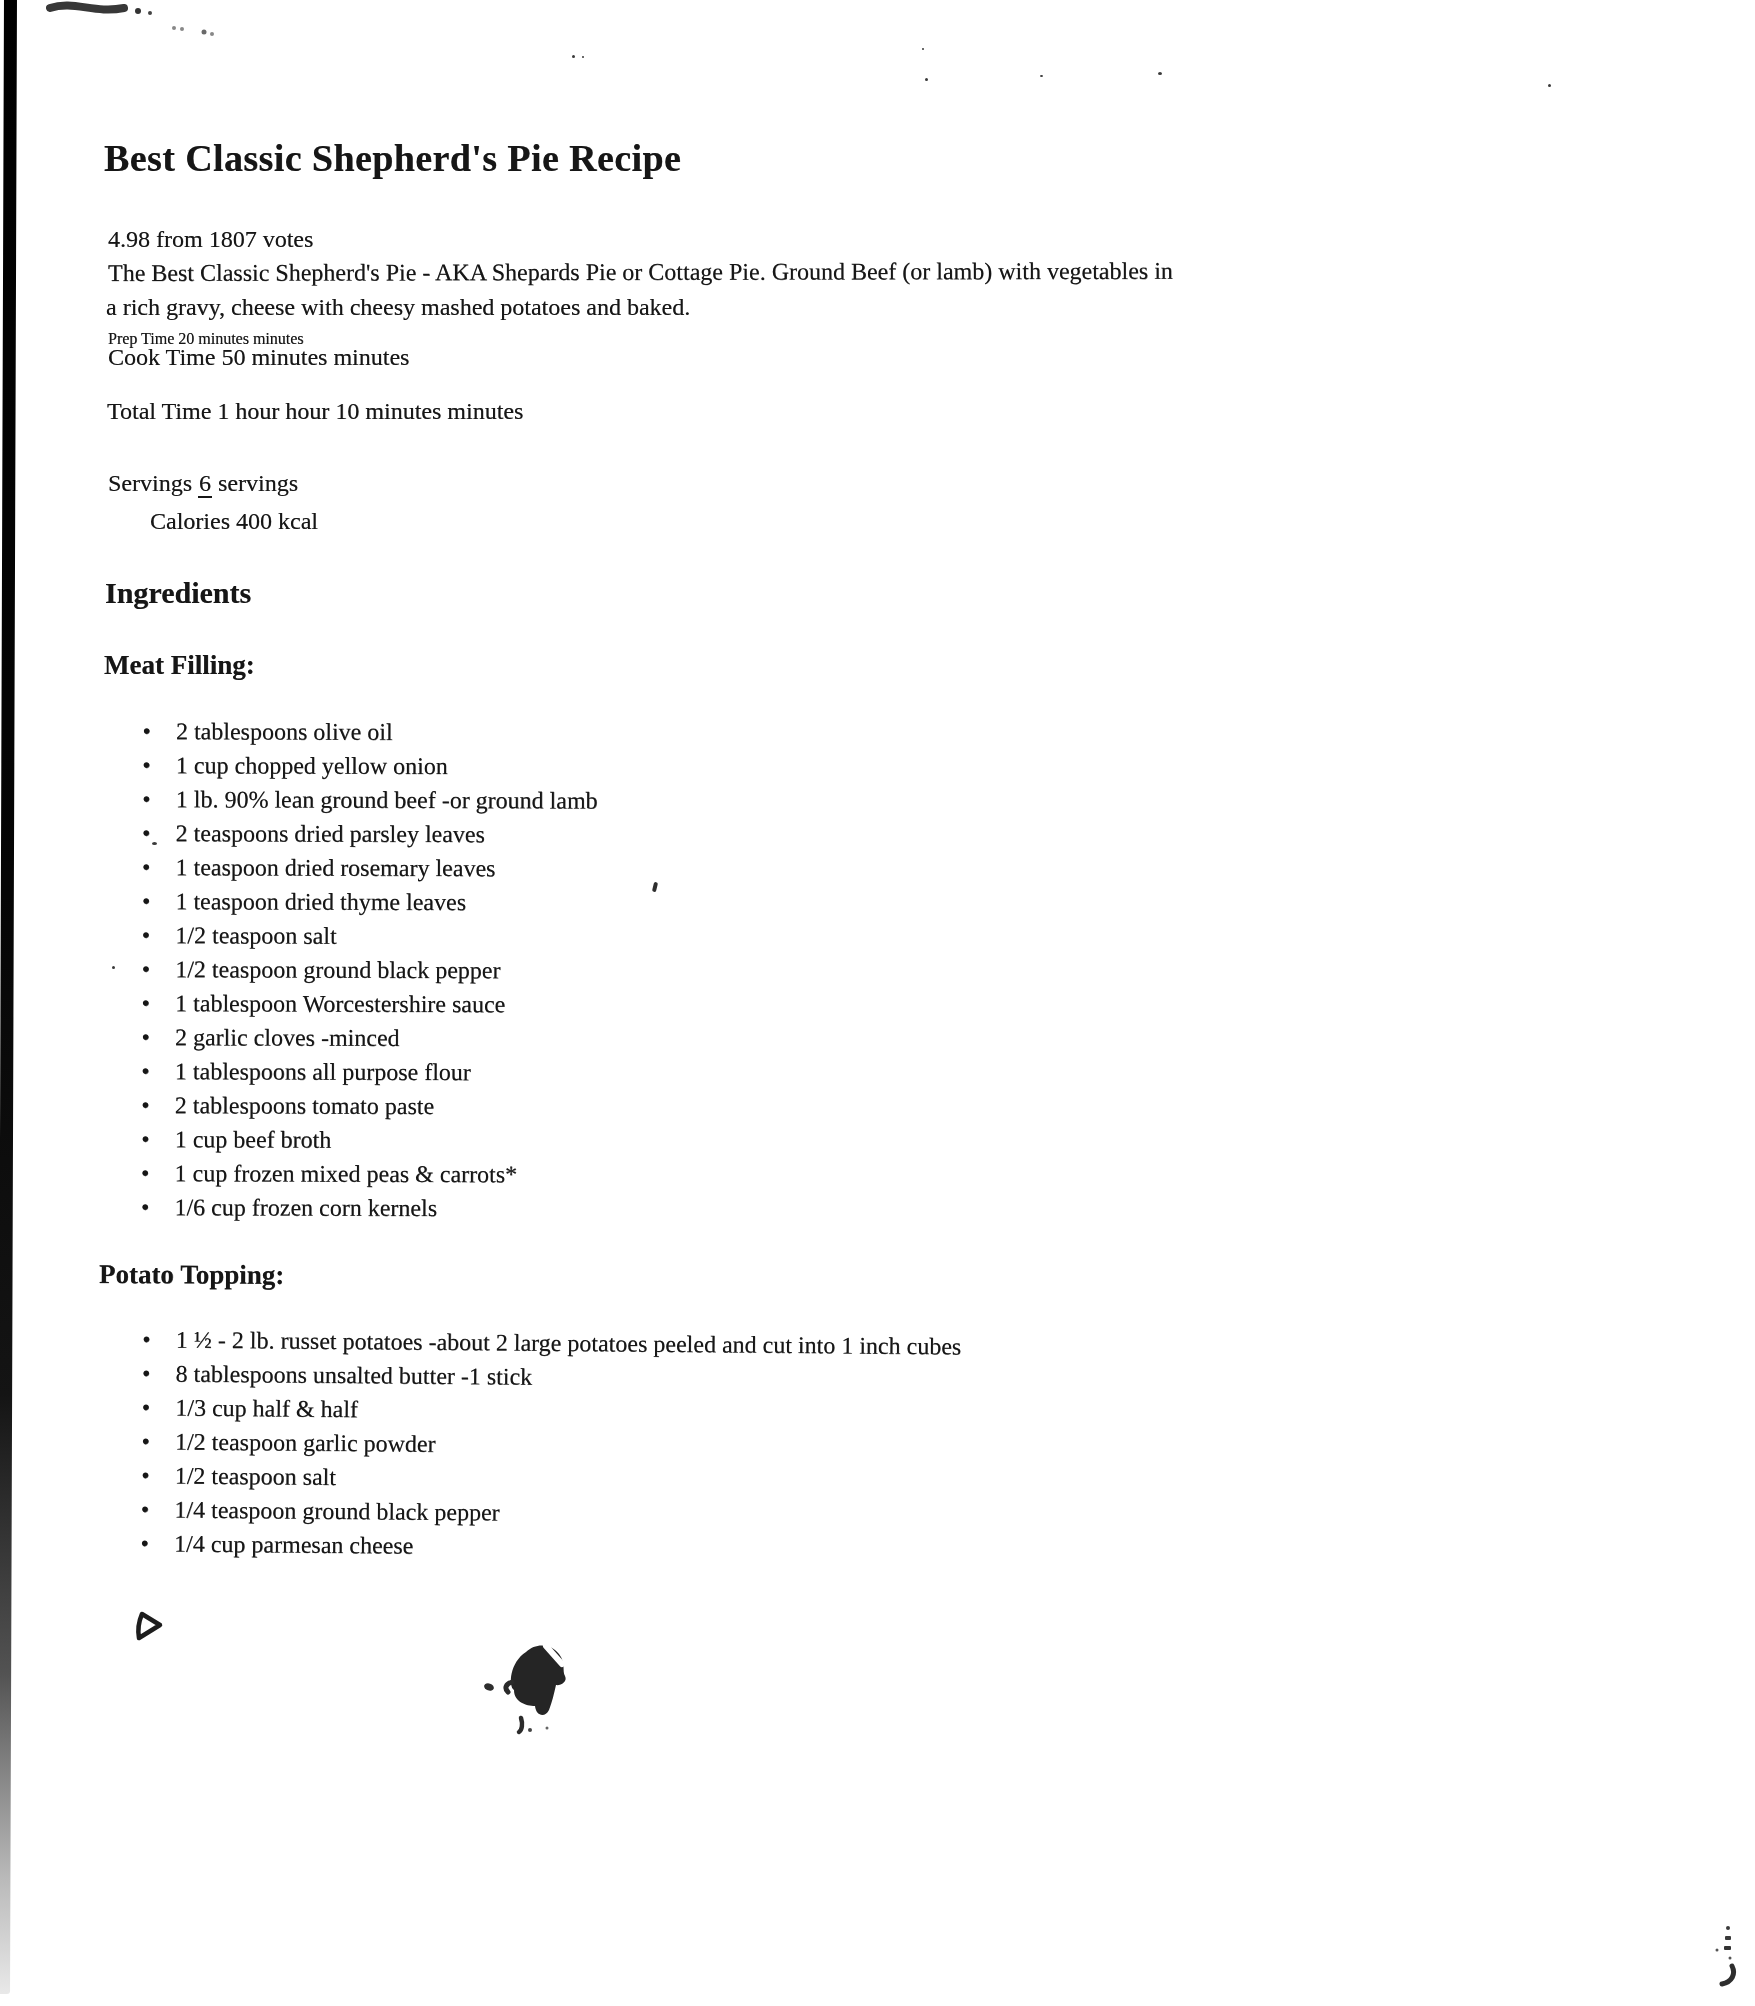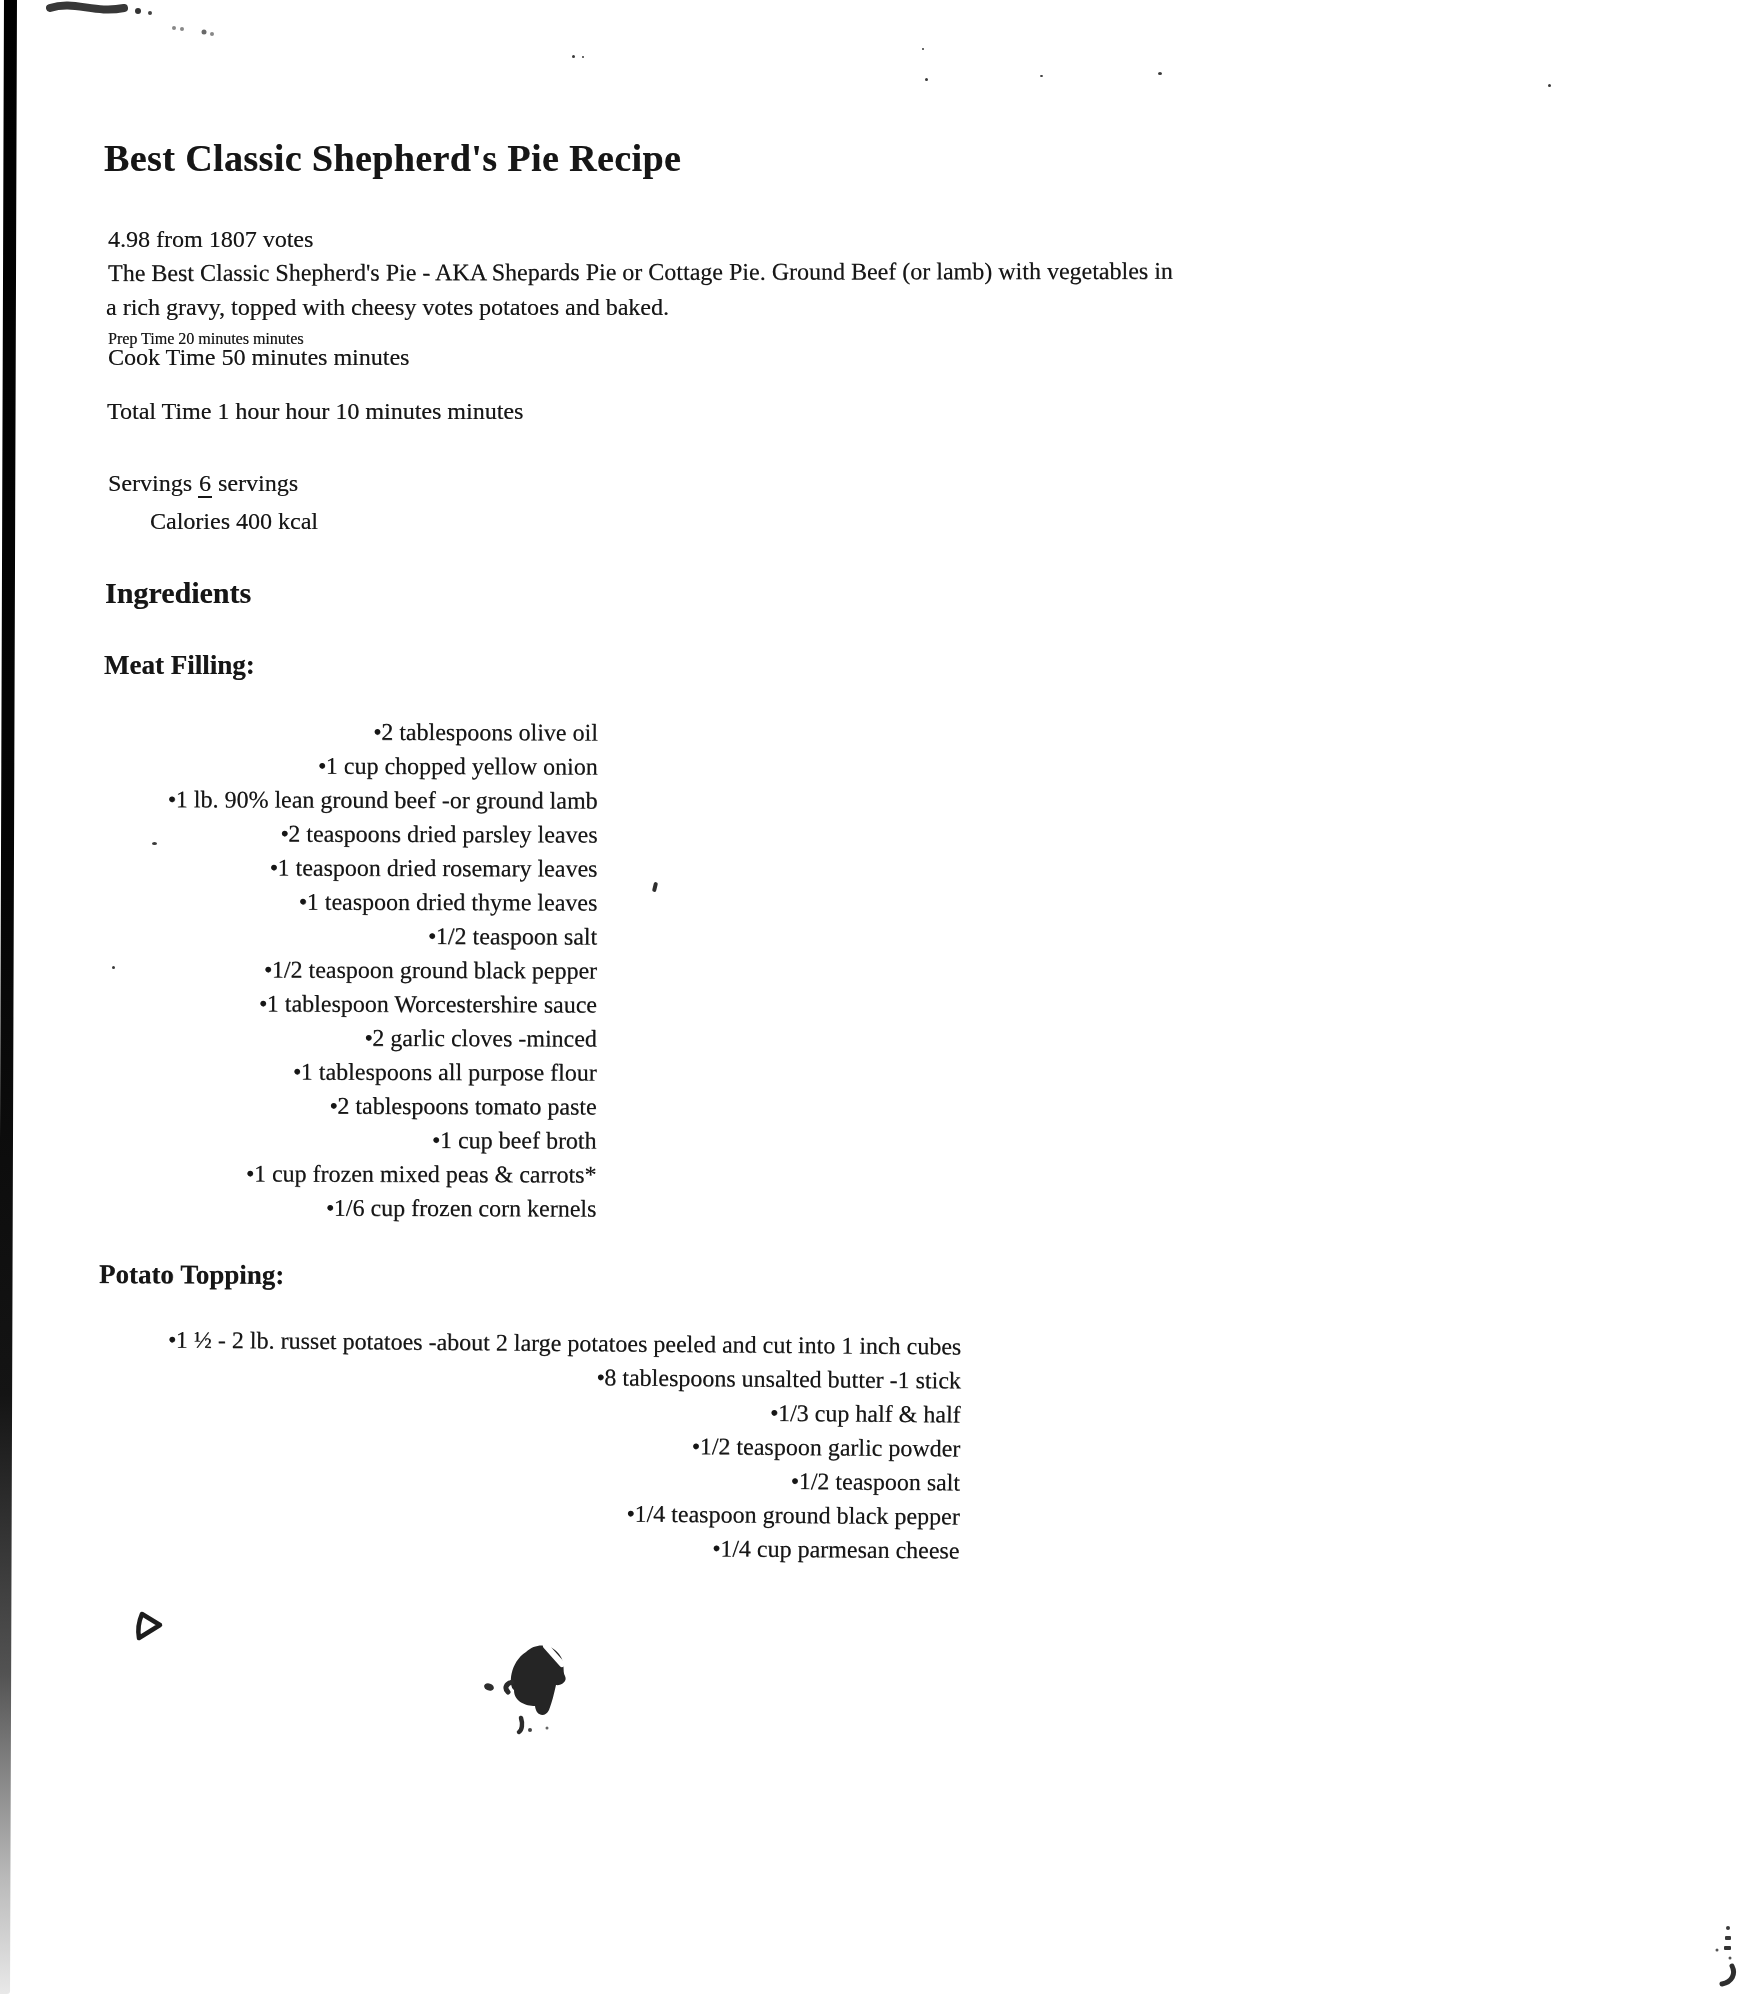--- a/index.html
+++ b/index.html
@@ -3,21 +3,20 @@
 <meta charset="utf-8">
 <style>
   html,body { margin:0; padding:0; background:#ffffff; }
   .page {
     position:relative;
     width:1755px; height:2006px;
     background:#ffffff;
     overflow:hidden;
     font-family:"Liberation Serif", serif;
     color:#161616;
-    text-align:right;
   }
   .txt { position:absolute; white-space:nowrap; text-shadow:0.3px 0.3px 0.5px rgba(15,15,15,0.55); }
 
   .title      { left:104px; top:136px; font-size:38px; font-weight:bold; letter-spacing:0.4px; margin:0; }
   .rating     { left:108px; top:226px; font-size:24px; }
   .desc1      { left:108px; top:260px; font-size:24px; transform:rotate(-0.12deg); transform-origin:left top; }
   .desc2      { left:106px; top:294px; font-size:24px; }
   .prep       { left:108px; top:330px; font-size:16px; }
   .cook       { left:108px; top:344px; font-size:24px; }
   .total      { left:107px; top:398px; font-size:24px; }
@@ -69,21 +68,21 @@
   <div class="speck" style="left:1040px; top:75px; width:3px; height:2px;"></div>
   <div class="speck" style="left:1158px; top:72px; width:4px; height:3px;"></div>
   <div class="speck" style="left:1548px; top:84px; width:3px; height:3px;"></div>
   <div class="speck" style="left:152px; top:842px; width:5px; height:3px;"></div>
   <div class="speck" style="left:112px; top:966px; width:3px; height:3px;"></div>
   <div class="mark-apostrophe"></div>
 
   <h1 class="txt title">Best Classic Shepherd's Pie Recipe</h1>
   <div class="txt rating">4.98 from 1807 votes</div>
   <div class="txt desc1">The Best Classic Shepherd's Pie - AKA Shepards Pie or Cottage Pie. Ground Beef (or lamb) with vegetables in</div>
-  <div class="txt desc2">a rich gravy, topped with cheesy votes potatoes and baked.</div>
+  <div class="txt desc2">a rich gravy, cheese with cheesy mashed potatoes and baked.</div>
   <div class="txt prep">Prep Time 20 minutes minutes</div>
   <div class="txt cook">Cook Time 50 minutes minutes</div>
   <div class="txt total">Total Time 1 hour hour 10 minutes minutes</div>
   <div class="txt servings">
     <span>Servings</span>
     <span class="uval">6</span>
     <span>servings</span>
   </div>
   <div class="txt calories">Calories 400 kcal</div>
 

